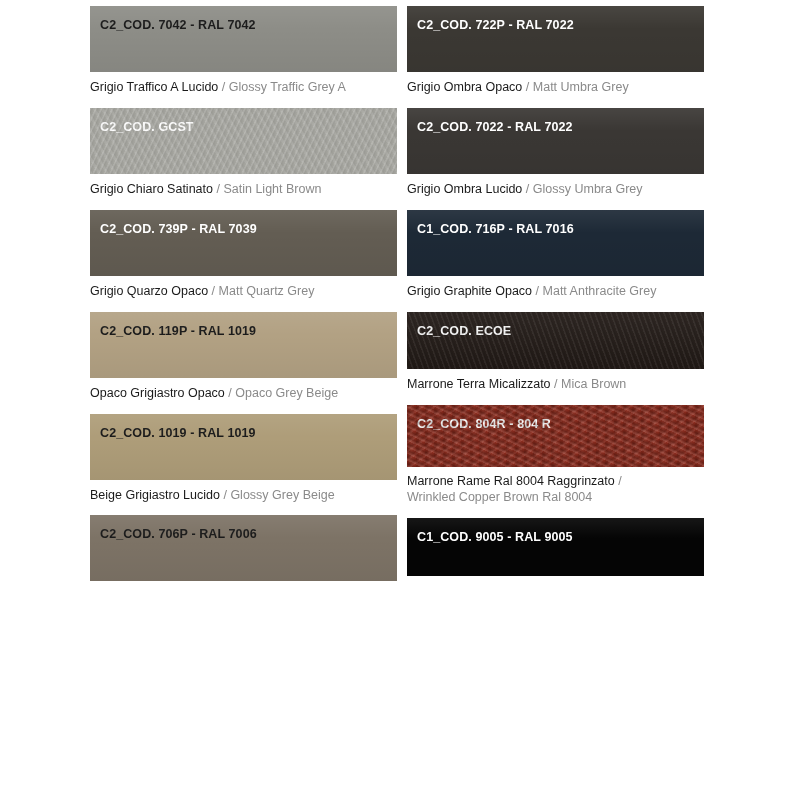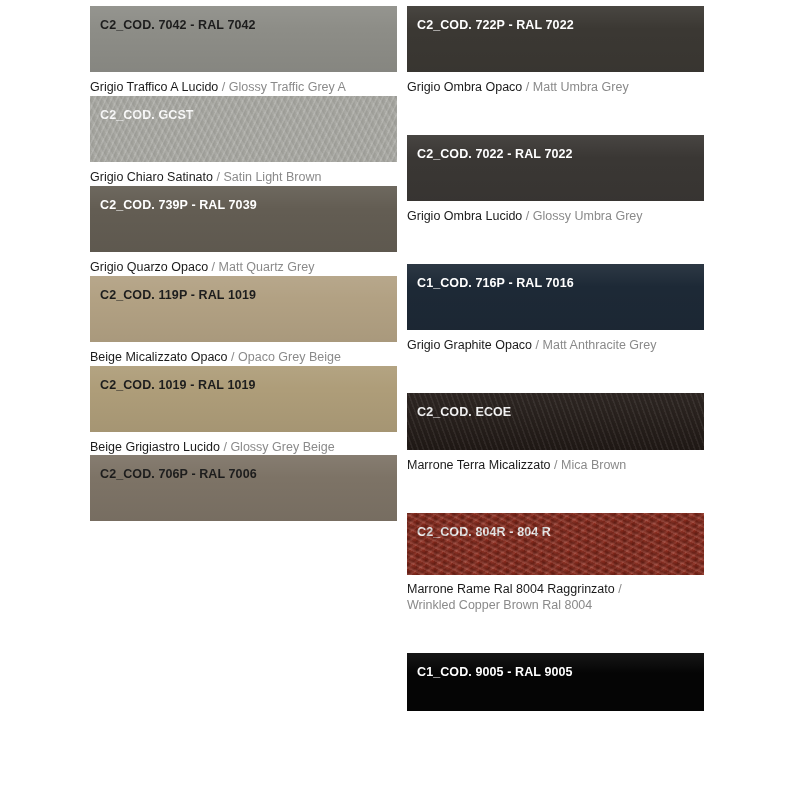--- a/index.html
+++ b/index.html
@@ -30,21 +30,20 @@
     display: flex;
     flex-direction: column;
   }
   .col-left {
     width: 317px;
     margin-left: 90px;
   }
   .col-right {
     width: 303px;
     margin-left: 0px;
-    gap: 39px;
   }
   .swatch-block {
     margin-bottom: 0px;
   }
   .chip {
     position: relative;
     box-sizing: border-box;
     overflow: hidden;
   }
   .chip-label {
@@ -53,21 +52,21 @@
     top: 12px;
     font-size: 12.5px;
     font-weight: bold;
     letter-spacing: 0.1px;
     white-space: nowrap;
   }
   .caption {
     font-size: 12.5px;
     line-height: 1.35;
     padding-top: 7px;
-    padding-bottom: 0;
+    padding-bottom: 12px;
   }
   .caption .it {
     color: #1a1a1a;
   }
   .caption .sep {
     color: #8a8a8a;
   }
   .caption .en {
     color: #8a8a8a;
   }
@@ -160,21 +159,21 @@
           <span class="sep">/</span>
           <span class="en">Matt Quartz Grey</span>
         </div>
       </div>
 
       <div class="swatch-block">
         <div class="chip tex-gloss" style="background:#b2a183;width:307px;height:66px;">
           <span class="chip-label" style="color:#1a1a1a;">C2_COD. 119P - RAL 1019</span>
         </div>
         <div class="caption">
-          <span class="it">Beige Micalizzato Opaco</span>
+          <span class="it">Opaco Grigiastro Opaco</span>
           <span class="sep">/</span>
           <span class="en">Opaco Grey Beige</span>
         </div>
       </div>
 
       <div class="swatch-block">
         <div class="chip tex-gloss" style="background:#ae9d79;width:307px;height:66px;">
           <span class="chip-label" style="color:#1a1a1a;">C2_COD. 1019 - RAL 1019</span>
         </div>
         <div class="caption">

